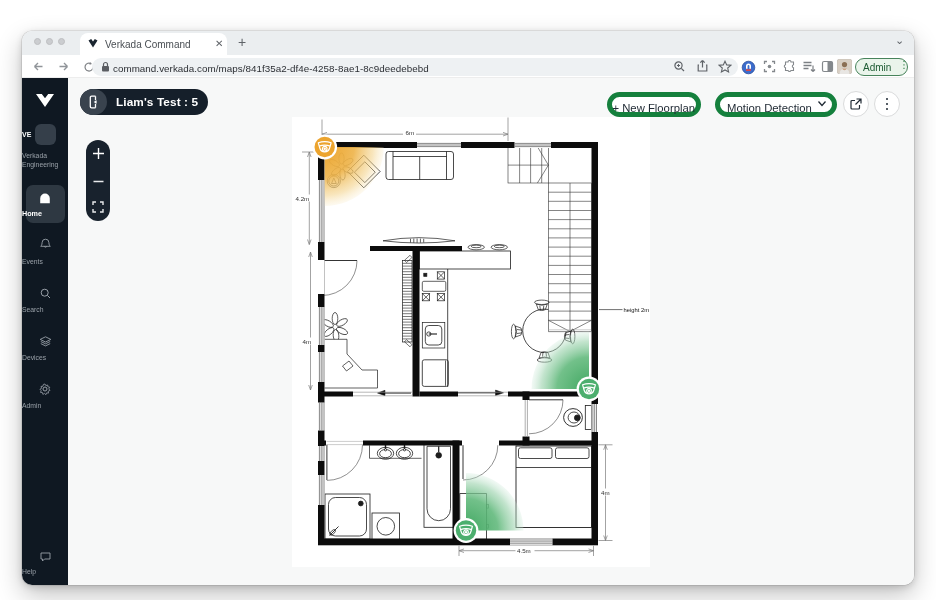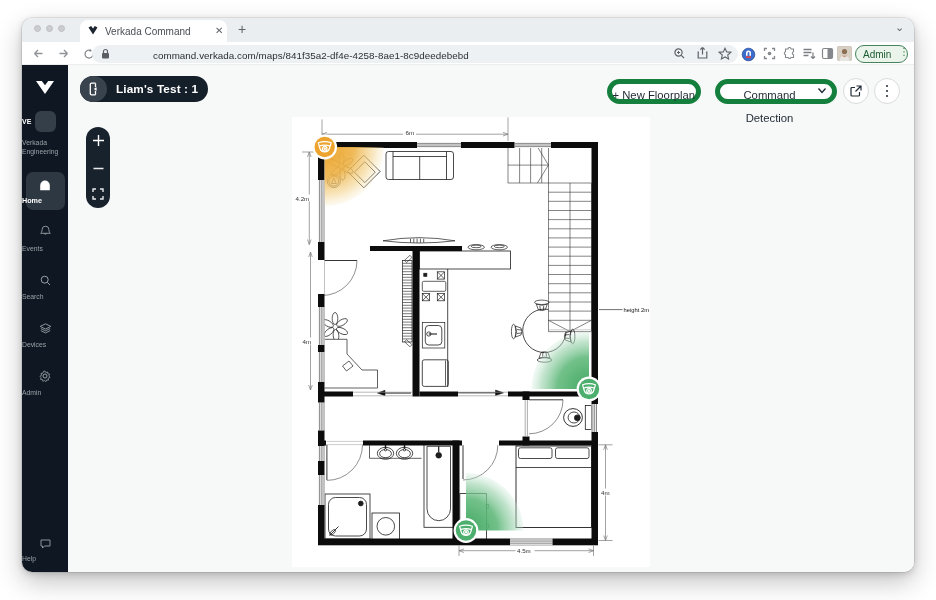--- a/index.html
+++ b/index.html
@@ -1,28 +1,28 @@
 <!DOCTYPE html>
 <html><head>
 <meta charset="utf-8">
 <style>
 * { margin:0; padding:0; box-sizing:border-box; }
 html,body { width:936px; height:600px; background:#fff; font-family:"Liberation Sans", sans-serif; overflow:hidden; }
 .abs { position:absolute; }
-#win { position:absolute; left:22px; top:18px; width:892px; height:554px; border-radius:10px; background:#fff; box-shadow:0 0 0 0.6px rgba(0,0,0,.14), 0 10px 26px rgba(0,0,0,.24), 0 2px 7px rgba(0,0,0,.15); overflow:hidden; }
+#win { position:absolute; left:22px; top:31px; width:892px; height:554px; border-radius:10px; background:#fff; box-shadow:0 0 0 0.6px rgba(0,0,0,.14), 0 10px 26px rgba(0,0,0,.24), 0 2px 7px rgba(0,0,0,.15); overflow:hidden; }
 #tabstrip { position:absolute; left:0; top:0; width:892px; height:24px; background:#ebeef0; }
 .tl { position:absolute; top:7px; width:7.4px; height:7.4px; border-radius:50%; background:#cbcdd0; border:0.5px solid #bcbec1; }
 #tab { position:absolute; left:58px; top:2px; width:147px; height:22px; background:#fff; border-radius:8px 8px 0 0; }
 #tabtitle { position:absolute; left:83px; top:8px; font-size:10px; color:#494e53; }
 #tabx { position:absolute; left:193px; top:6.5px; font-size:10px; color:#5f6368; }
 #newtab { position:absolute; left:216px; top:3px; font-size:14px; color:#5f6368; font-weight:400;}
 #strchev { position:absolute; left:873px; top:3px; font-size:11px; color:#5f6368; }
 #toolbar { position:absolute; left:0; top:24px; width:892px; height:23px; background:#fff; border-bottom:0.5px solid rgba(0,0,0,0.07); }
 #urlbar { position:absolute; left:69.5px; top:27px; width:646px; height:17.5px; background:#eef1f3; border-radius:9px; }
-#urltext { position:absolute; left:91px; top:31.5px; font-size:9.8px; color:#2b2e33; letter-spacing:0.05px;margin-left:40px; }
+#urltext { position:absolute; left:91px; top:31.5px; font-size:9.8px; color:#2b2e33; letter-spacing:0.05px; }
 #updatepill { position:absolute; left:833px; top:26.5px; width:53px; height:18px; border:1px solid #47835b; border-radius:9px; background:#eaf4eb; }
 #updatetext { position:absolute; left:841px; top:30.5px; font-size:10px; color:#1d5c33; }
 #updatedots { position:absolute; left:877px; top:28px; font-size:10px; color:#2e7d43; }
 #app { position:absolute; left:0; top:47px; width:892px; height:507px; background:#f7f8f8; }
 #sidebar { position:absolute; left:0; top:47px; width:46px; height:507px; background:#0f1822; }
 .sbtxt { position:absolute; width:46px; text-align:left; color:#99a0a8; font-size:6.8px; }
 #homebtn { position:absolute; left:3.5px; top:154px; width:39px; height:38px; background:#2e3842; border-radius:7px; }
 #liampill { position:absolute; left:58px; top:58px; height:26px; background:#151f2a; border-radius:13px; padding:0 10px 0 36px; color:#fff; font-weight:bold; font-size:11.8px; line-height:26px; letter-spacing:0.1px; }
 #liamcirc { position:absolute; left:57.5px; top:57.8px; width:27px; height:26.5px; border-radius:50%; background:#39434e; }
 .tbtn { position:absolute; top:60.5px; height:25.5px; background:#fff; border:5px solid #15803d; border-radius:13px; font-size:11.3px; color:#1f2933; line-height:23.5px; text-align:center; }
@@ -136,29 +136,29 @@
   <div class="sbtxt" style="top:322.5px;">Devices</div>
   <svg class="nic" style="left:17px; top:352px;" width="12" height="12" viewBox="0 0 12 12">
       <circle cx="6" cy="6" r="2" stroke="#99a0a8" stroke-width="1" fill="none"></circle>
       <path d="M6,1 L6.8,2.6 L8.7,2 L8.9,3.9 L10.8,4.2 L9.8,5.9 L11,7.4 L9.2,8.2 L9.5,10.1 L7.6,9.9 L6.9,11.7 L5.5,10.4 L3.9,11.4 L3.4,9.5 L1.5,9.4 L2.2,7.6 L0.9,6.2 L2.6,5.3 L2,3.4 L3.9,3.3 L4.4,1.4 Z" stroke="#99a0a8" stroke-width="0.8" fill="none" stroke-linejoin="round"></path>
     </svg>
   <div class="sbtxt" style="top:370.5px;">Admin</div>
   <svg class="nic" style="left:17.5px; top:521px;" width="11" height="10" viewBox="0 0 11 10">
       <path d="M1,1 h9 v6 h-5.5 l-2,2 v-2 H1 Z" stroke="#99a0a8" stroke-width="0.9" fill="none" stroke-linejoin="round"></path>
     </svg>
   <div class="sbtxt" style="top:537px;">Help</div>
-  <div id="liampill">Liam's Test : 1</div>
+  <div id="liampill">Liam's Test : 5</div>
   <div id="liamcirc"></div>
   <svg class="nic" style="left:66.5px; top:63.5px;" width="9" height="14" viewBox="0 0 9 14">
       <path d="M6.5,1.2 H2.6 a1.3,1.3 0 0 0 -1.3,1.3 V11.5 a1.3,1.3 0 0 0 1.3,1.3 H6.5" stroke="#fff" stroke-width="1.3" fill="none"></path>
       <path d="M6.5,1.2 V5.3 M6.5,12.8 V8.7" stroke="#fff" stroke-width="1.3"></path>
       <path d="M4.6,7 L7.6,5.3 V8.7 Z" fill="#fff"></path>
     </svg>
   <div class="tbtn" style="left:585px; width:93.5px;">+ New Floorplan</div>
-  <div class="tbtn" style="left:692.5px; width:122px; padding-right:12px;">Command Detection</div>
+  <div class="tbtn" style="left:692.5px; width:122px; padding-right:12px;">Motion Detection</div>
   <svg class="nic" style="left:795px; top:69px;" width="10" height="8" viewBox="0 0 10 8">
       <path d="M1.5,1.5 L5,5.5 L8.5,1.5" stroke="#1f2933" stroke-width="1.3" fill="none"></path>
     </svg>
   <div class="cbtn" style="left:820.5px;"></div>
   <svg class="nic" style="left:826.5px; top:66px;" width="14" height="14" viewBox="0 0 14 14">
       <path d="M6,3.5 H3 a1,1 0 0 0 -1,1 V11 a1,1 0 0 0 1,1 h6.5 a1,1 0 0 0 1,-1 V8" stroke="#1f2933" stroke-width="1.2" fill="none"></path>
       <path d="M7.5,2 H12 V6.5 M12,2 L6.5,7.5" stroke="#1f2933" stroke-width="1.2" fill="none"></path>
     </svg>
   <div class="cbtn" style="left:852px;"></div>
   <div class="abs" style="left:863.6px; top:66.5px; width:2.8px; height:2.8px; border-radius:50%; background:#1f2933;"></div>

